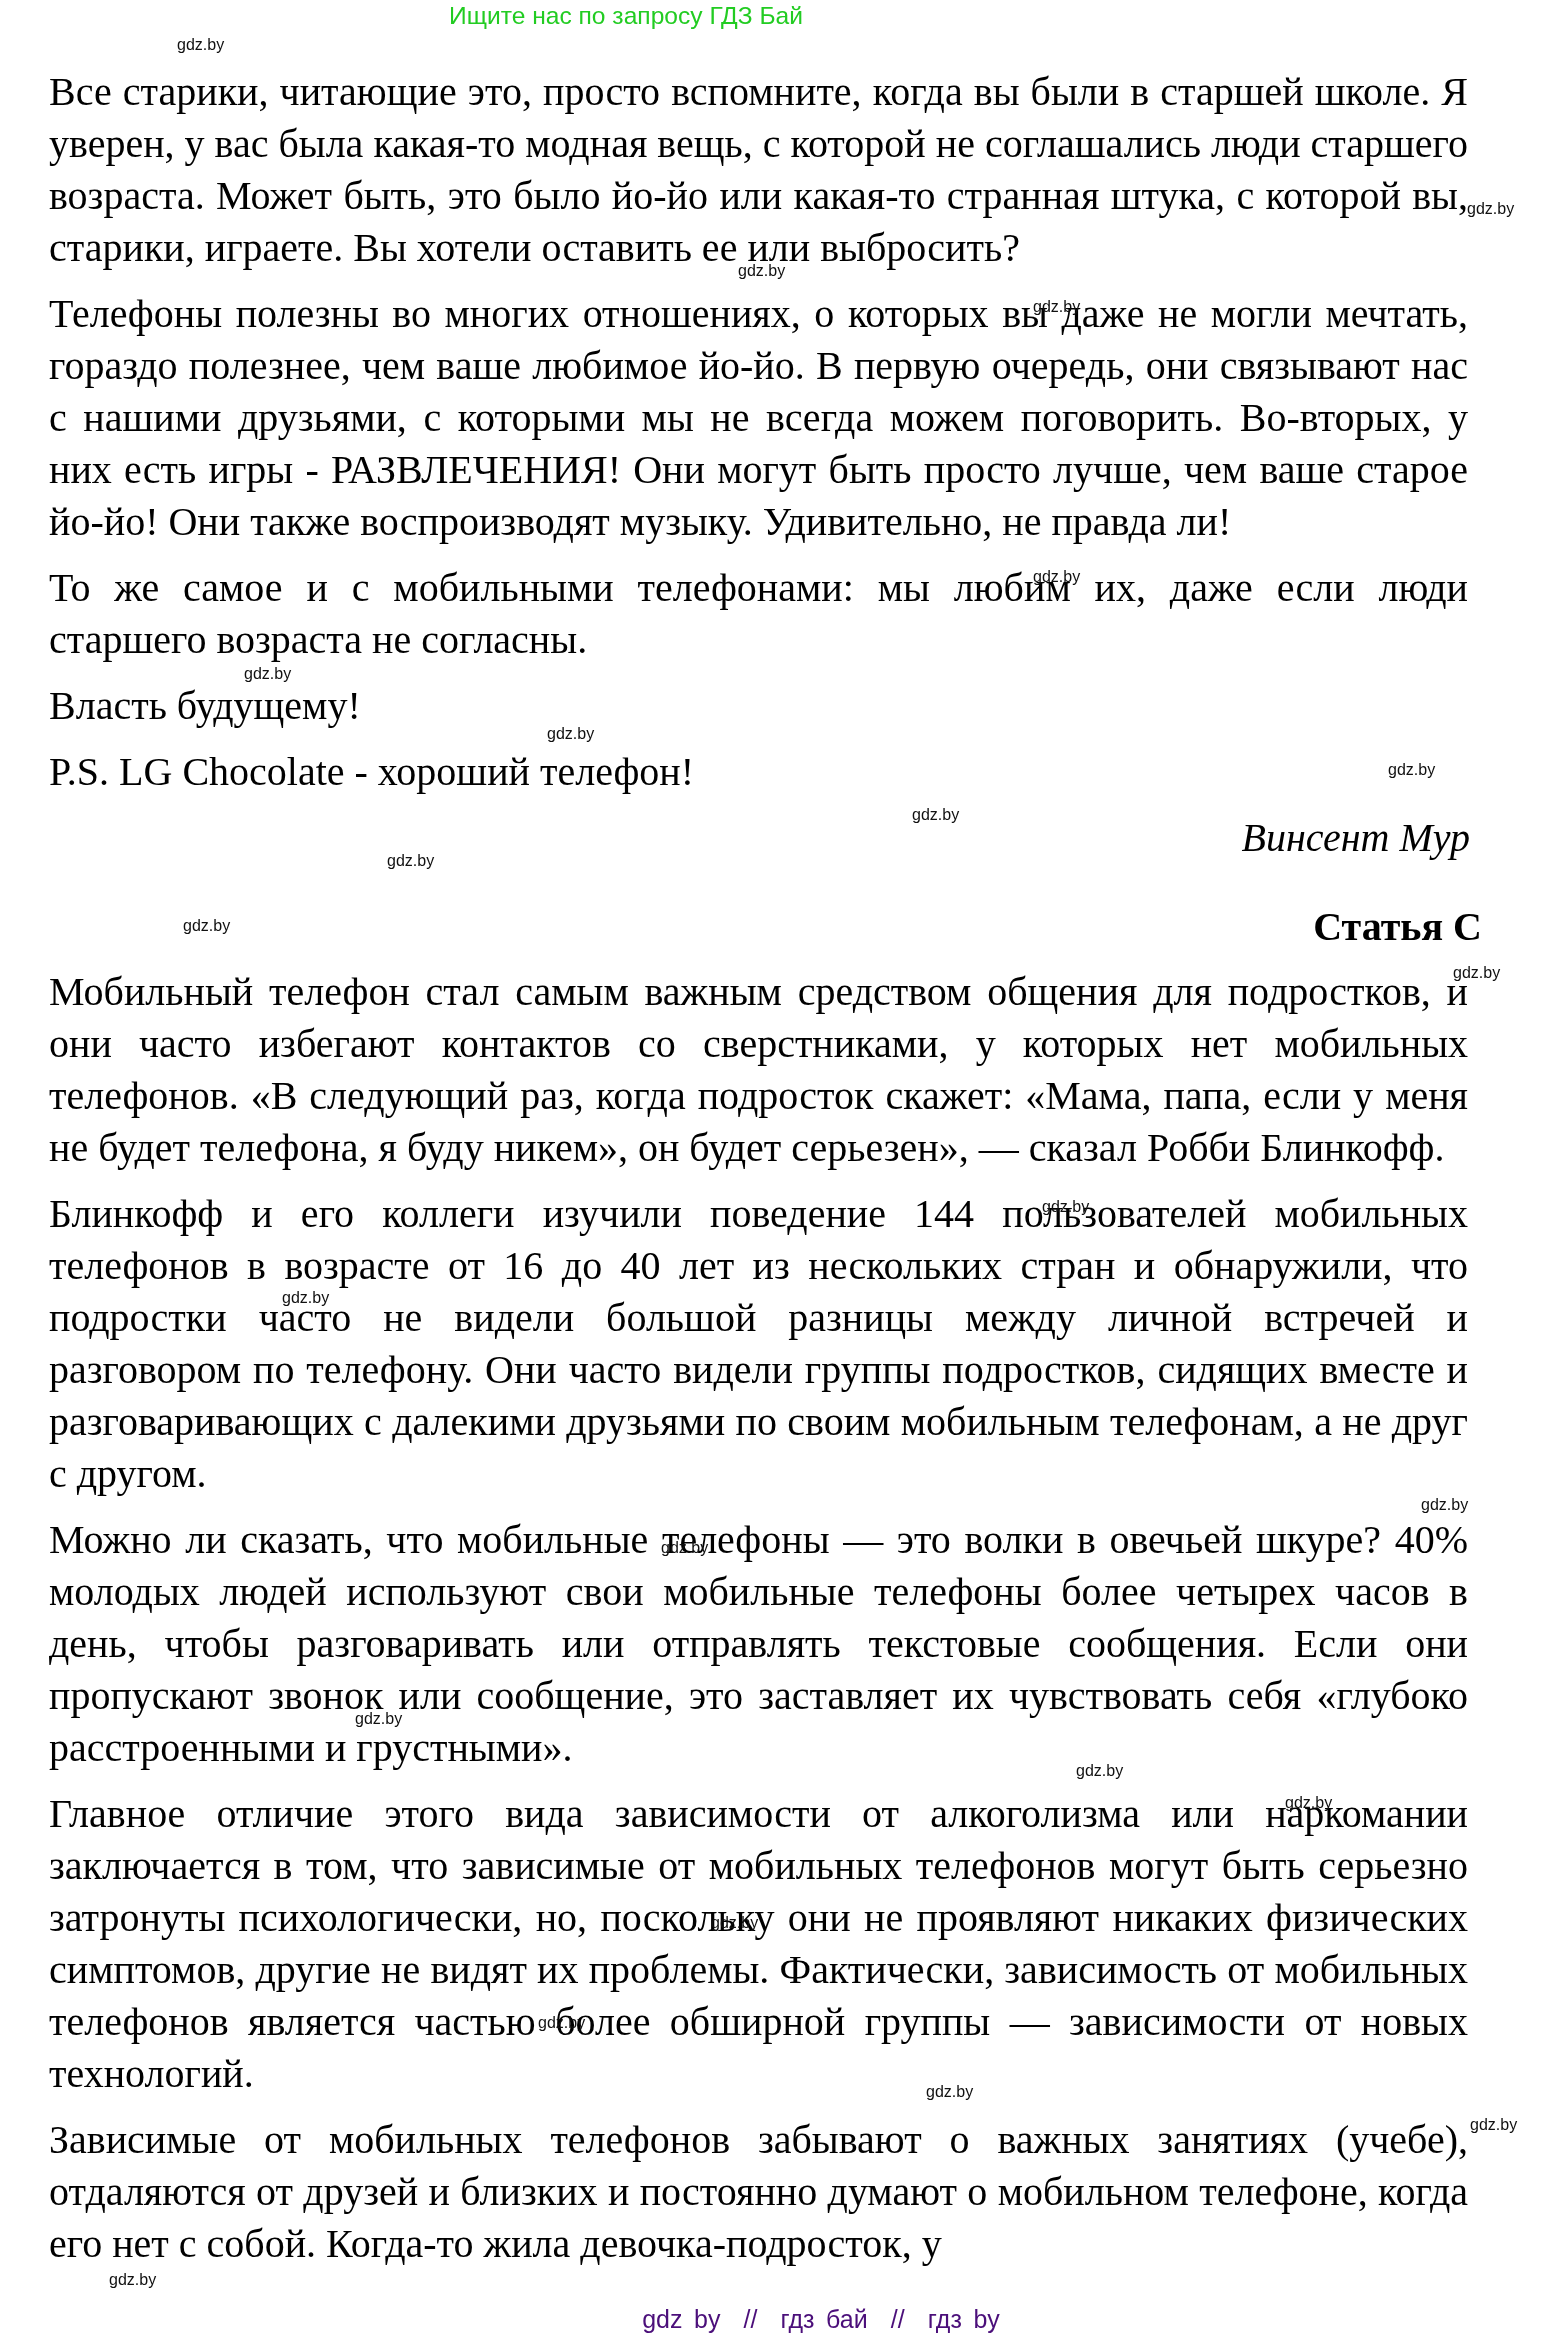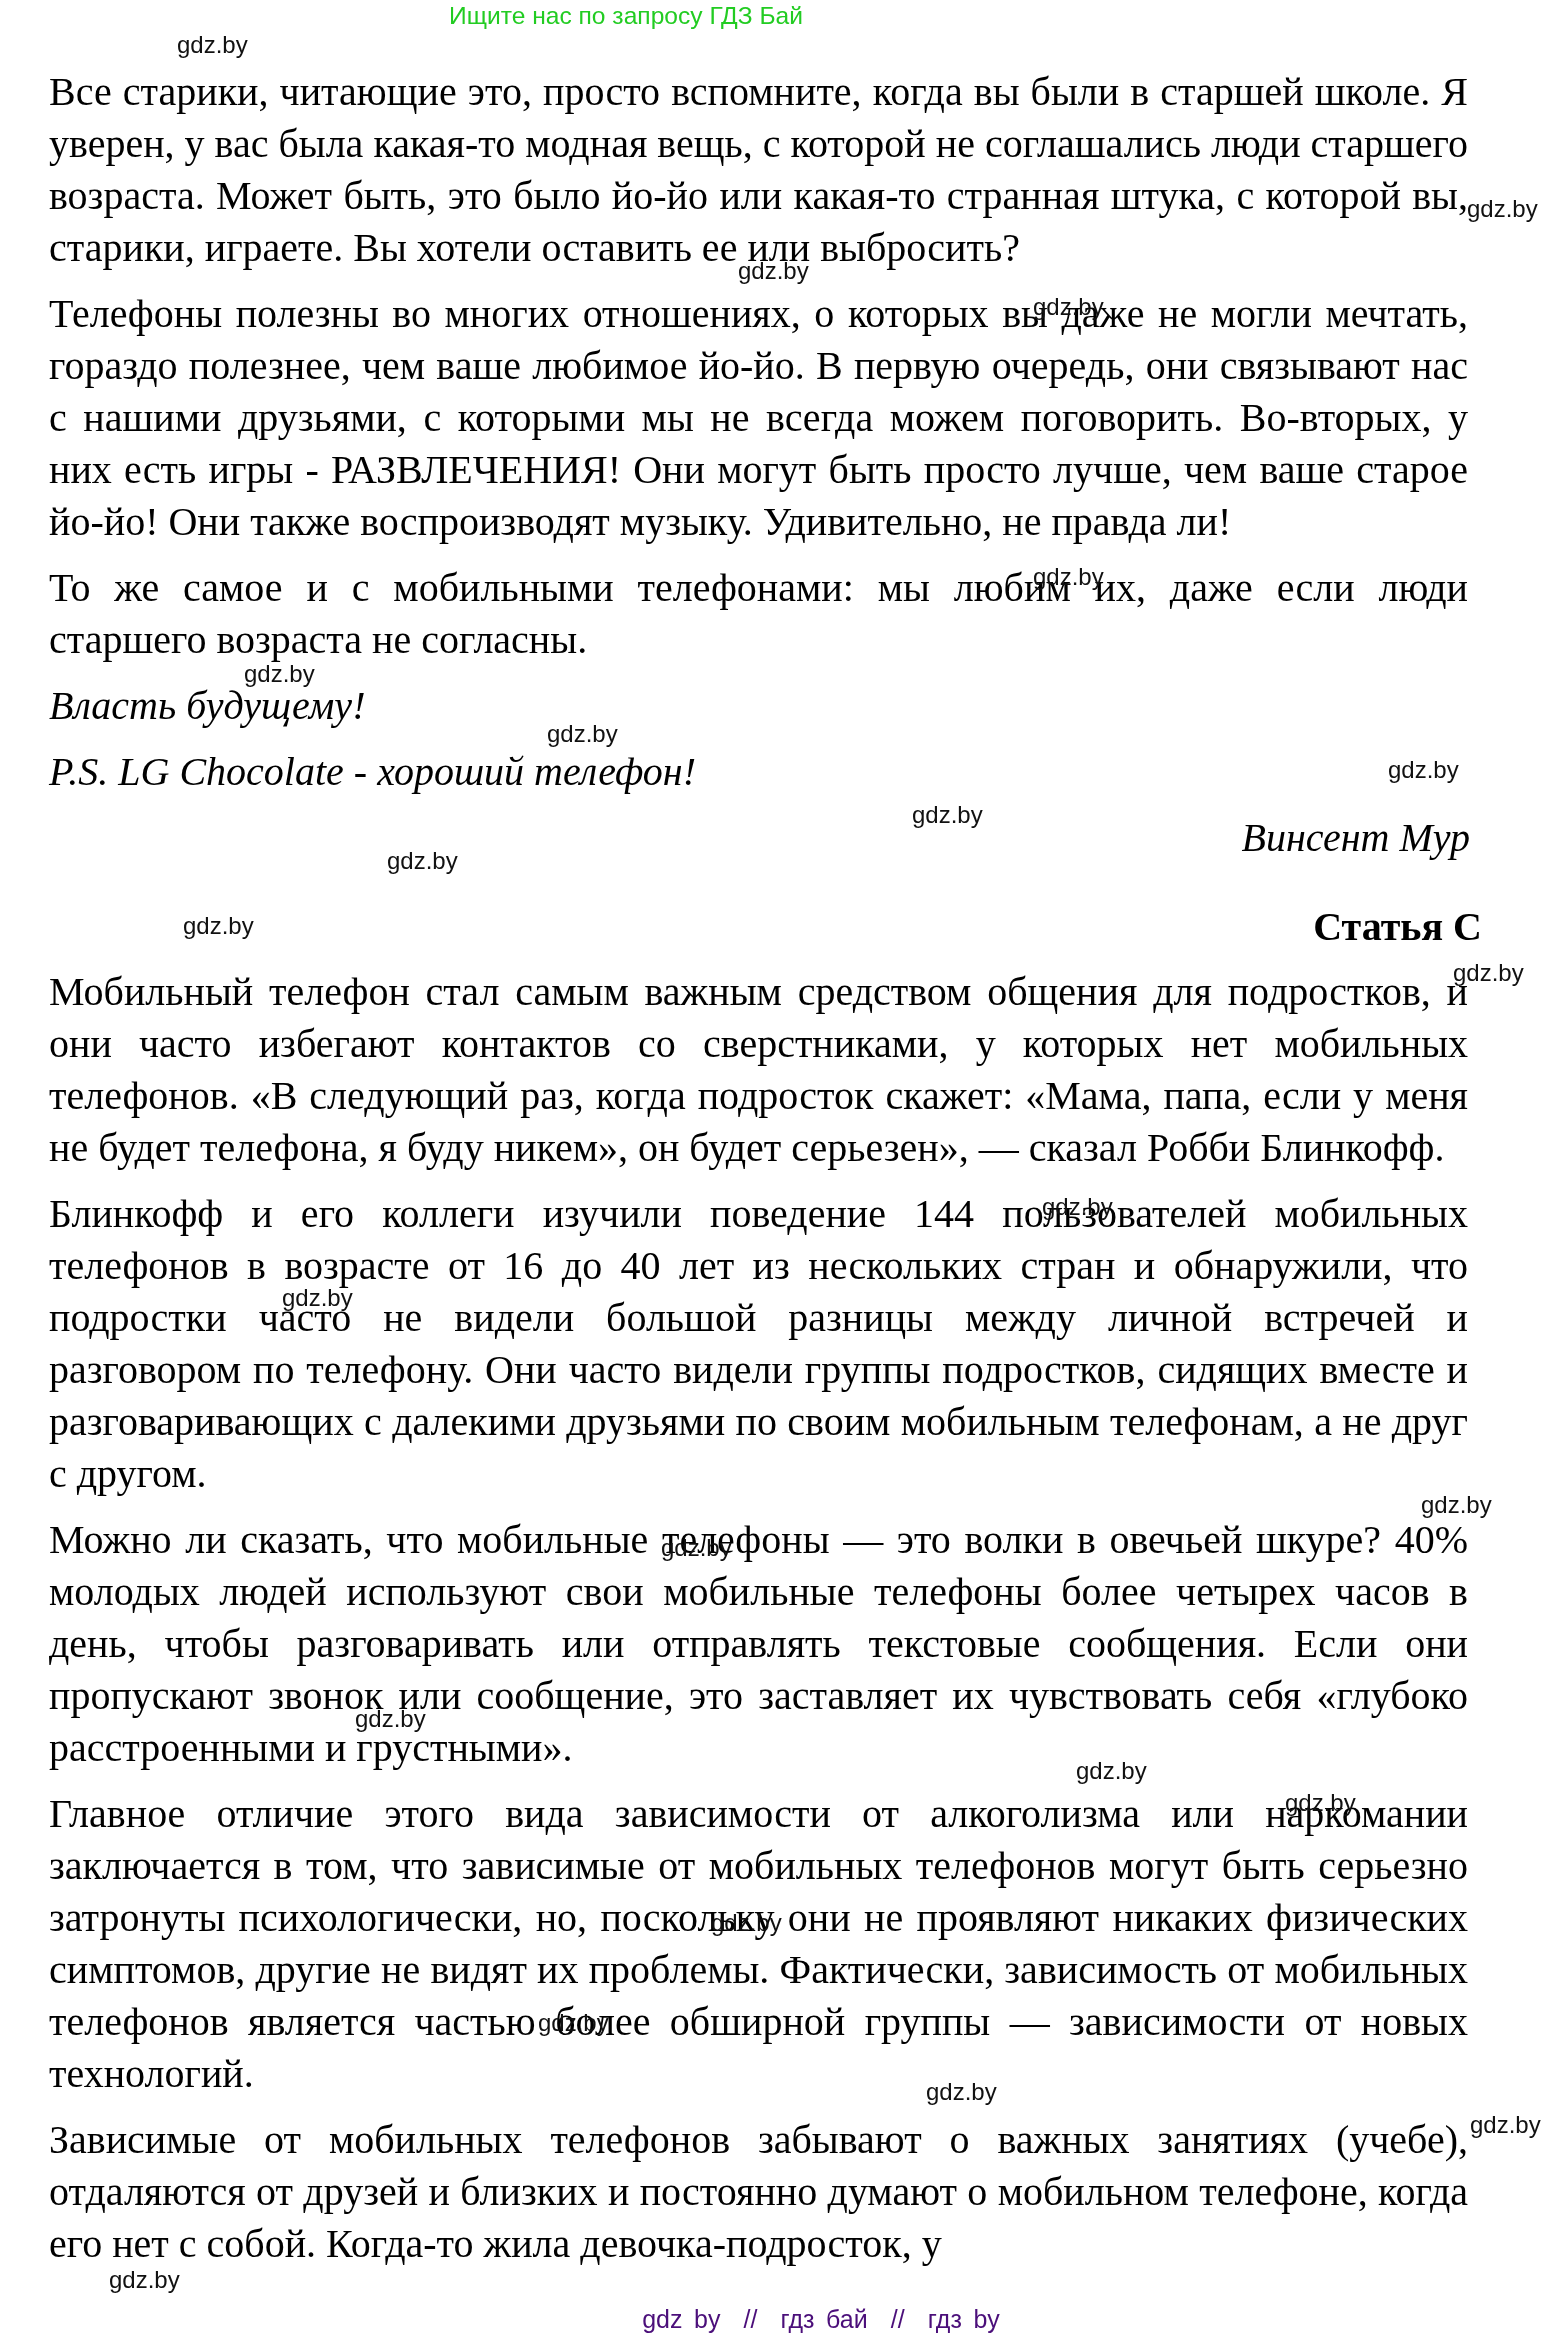--- a/index.html
+++ b/index.html
@@ -34,21 +34,20 @@
     }
     .para {
       margin: 14px;
       font-size: 40px;
       line-height: 52px;
       text-align: justify;
       text-align-last: left;
     }
     .para.nojust {
       text-align: left;
-      font-style: italic;
     }
     .signature {
       font-style: italic;
       font-size: 40px;
       line-height: 51px;
       text-align: right;
       margin: 12px;
       padding-top: 0;
     }
     .article-title {
@@ -67,21 +66,21 @@
       font-family: "Liberation Sans", "DejaVu Sans", sans-serif;
       font-size: 25px;
       line-height: 31px;
       color: #4b0f7a;
       word-spacing: 4.6px;
       padding-left: 39px;
     }
     .wm {
       position: absolute;
       font-family: "Liberation Sans", "DejaVu Sans", sans-serif;
-      font-size: 24px;
+      font-size: 16px;
       line-height: 21.5px;
       color: #111111;
       white-space: nowrap;
     }
   </style>
 </head>
 <body>
 
 <div class="top-banner" style="color: rgb(34, 204, 34);">Ищите нас по запросу ГДЗ Бай</div>
 

